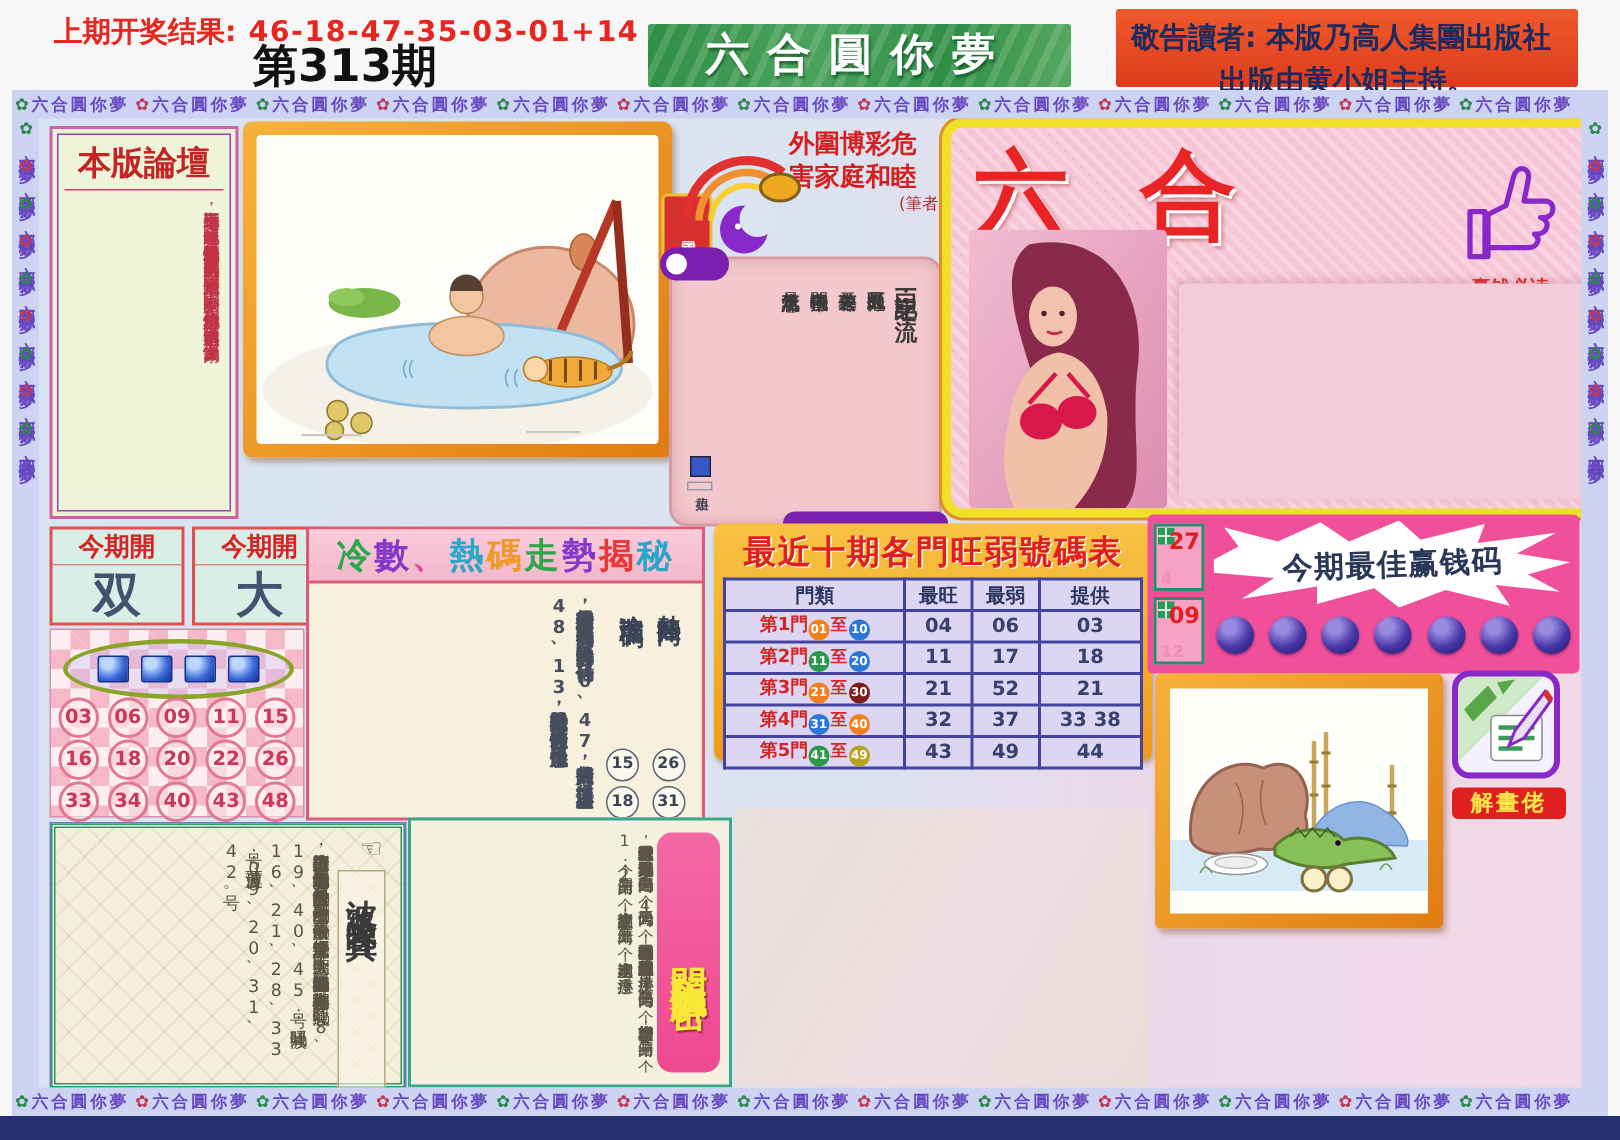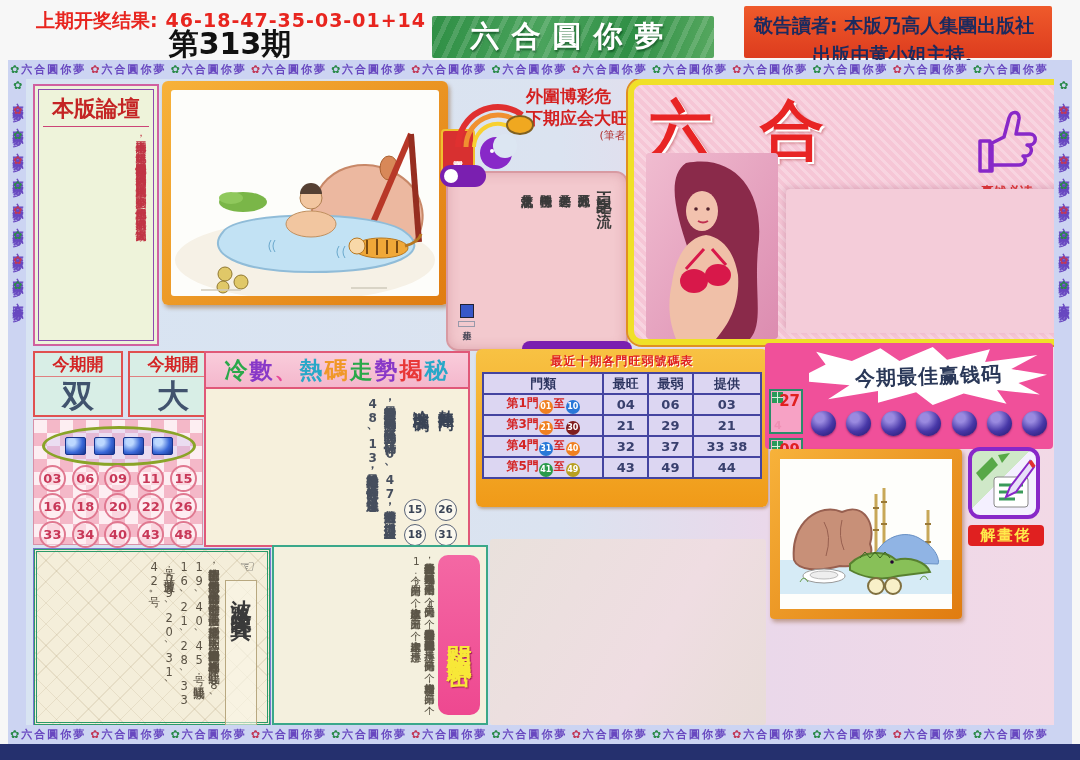--- a/index.html
+++ b/index.html
@@ -99,33 +99,33 @@
     font-family:"DejaVu Serif","Liberation Serif",serif;letter-spacing:2px;}
   .ch-labels span{display:block;margin:0 4px;}
   .ch-circles{position:absolute;right:6px;top:146px;width:58px;display:grid;grid-template-columns:1fr 1fr;gap:3px;direction:ltr;}
   .ch-ball{width:22px;height:22px;border:1.5px solid #5a6478;border-radius:50%;box-sizing:border-box;
     color:#3a4456;font-size:10.5px;font-weight:bold;line-height:19px;text-align:center;background:rgba(255,255,255,.5);}
   .ch-body{position:absolute;left:8px;top:44px;width:184px;height:142px;font-size:12px;font-weight:bold;
     line-height:1.45;color:#474f5e;overflow:hidden;}
   
   .door-panel{position:absolute;left:450px;top:270px;width:292px;height:158px;border-radius:6px;
     background:linear-gradient(180deg,#f8c243,#f09a18);box-shadow:1px 2px 3px rgba(120,60,0,.35);padding:4px 6px;box-sizing:border-box;}
-  .door-title{text-align:center;color:#e02020;font-size:12px;font-weight:bold;letter-spacing:1px;text-shadow:1px 1px 0 #ffe;}
+  .door-title{text-align:center;color:#e02020;font-size:22px;font-weight:bold;letter-spacing:1px;text-shadow:1px 1px 0 #ffe;}
   table.door{width:100%;border-collapse:collapse;margin-top:2px;}
   table.door th,table.door td{border:2px solid #4444a0;background:#dcd6f2;text-align:center;
     font-size:13px;font-weight:bold;color:#39406e;padding:0;height:19px;}
   table.door th{font-size:13px;color:#2c3460;}
   td.door-cell{text-align:left;padding-left:2px;white-space:nowrap;}
   .door-label{color:#d42424;font-size:12px;font-weight:bold;}
   .zhi{color:#d42424;font-size:11px;margin:0 1px;}
   .mini-ball{display:inline-block;width:14px;height:14px;border-radius:50%;color:#fff;font-size:8px;font-weight:bold;
     line-height:14px;text-align:center;vertical-align:-2px;}
   
   .best{position:absolute;left:739px;top:264px;width:288px;height:106px;background:#f0509a;border-radius:4px;overflow:hidden;}
-  .picks{position:absolute;left:4px;top:6px;width:34px;height:94px;display:flex;flex-direction:column;gap:4px;margin-top:40px;}
+  .picks{position:absolute;left:4px;top:6px;width:34px;height:94px;display:flex;flex-direction:column;gap:4px;}
   .pick-cell{flex:1;background:#f7a2c5;border:2px solid #2a8c6a;position:relative;}
   .pick-badge{position:absolute;left:1px;top:1px;width:11px;height:11px;background:#2a9a5a;
     background-image:linear-gradient(90deg,transparent 45%,#d8f0e0 45% 55%,transparent 55%),
                      linear-gradient(0deg,transparent 45%,#d8f0e0 45% 55%,transparent 55%);}
   .pick-main{position:absolute;right:1px;top:1px;font-size:15px;font-weight:bold;color:#e02020;}
   .pick-sub{position:absolute;left:3px;bottom:0;font-size:11px;font-weight:bold;color:#ef8fb4;}
   .starburst{position:absolute;left:44px;top:4px;width:238px;height:58px;background:#fff;
     clip-path:polygon(0% 45%,7% 30%,3% 8%,18% 24%,30% 2%,38% 24%,52% 0%,58% 22%,76% 4%,74% 26%,96% 14%,85% 38%,100% 48%,88% 62%,97% 82%,79% 74%,83% 98%,65% 80%,52% 100%,45% 78%,29% 96%,29% 76%,8% 90%,17% 66%,0% 60%);
     display:flex;align-items:center;justify-content:center;}
   .starburst span{font-size:20px;font-weight:bold;color:#2a3858;transform:rotate(-2deg);
@@ -216,21 +216,21 @@
             <circle cx="54" cy="184" r="7" fill="#e0c868" stroke="#907830"></circle>
             <circle cx="70" cy="192" r="7" fill="#e0c868" stroke="#907830"></circle>
             <circle cx="52" cy="197" r="6" fill="#e0c868" stroke="#907830"></circle>
             <path d="M30,200 h40 M180,198 h36" stroke="#cfcabc" stroke-width="1.5"></path>
           </svg>
         </div>
       </div>
 
       <div class="slogan">
         <span>外圍博彩危</span><br>
-        <span>下期应会大旺</span>
+        <span>害家庭和睦</span>
         <span class="byline">(筆者)</span>
       </div>
       <div class="seal vtext">尋寶圖</div>
       <div class="rainbow">
         <svg width="86" height="86" viewBox="0 0 86 86">
           <path d="M8,56 A40,40 0 0 1 72,24" fill="none" stroke="#e03030" stroke-width="6"></path>
           <path d="M16,56 A32,32 0 0 1 68,31" fill="none" stroke="#f09030" stroke-width="5"></path>
           <path d="M24,56 A24,24 0 0 1 63,38" fill="none" stroke="#f8d030" stroke-width="4"></path>
           <ellipse cx="70" cy="34" rx="13" ry="9" fill="#f0a820" stroke="#806020" stroke-width="2"></ellipse>
           <circle cx="46" cy="62" r="16" fill="#8828c8"></circle>
@@ -367,23 +367,29 @@
               </tr>
             </thead>
           <tbody>
               <tr>
                 <td class="door-cell"><span class="door-label">第1門</span><span class="mini-ball" style="background:#f08020">01</span><span class="zhi">至</span><span class="mini-ball" style="background:#2878d8">10</span></td>
                 <td>04</td>
                 <td>06</td>
                 <td>03</td>
               </tr>
               <tr>
+                <td class="door-cell"><span class="door-label">第2門</span><span class="mini-ball" style="background:#2a9a4a">11</span><span class="zhi">至</span><span class="mini-ball" style="background:#2878d8">20</span></td>
+                <td>11</td>
+                <td>17</td>
+                <td>18</td>
+              </tr>
+              <tr>
                 <td class="door-cell"><span class="door-label">第3門</span><span class="mini-ball" style="background:#f08020">21</span><span class="zhi">至</span><span class="mini-ball" style="background:#7f1d1d">30</span></td>
                 <td>21</td>
-                <td>29</td>
+                <td>52</td>
                 <td>21</td>
               </tr>
               <tr>
                 <td class="door-cell"><span class="door-label">第4門</span><span class="mini-ball" style="background:#2878d8">31</span><span class="zhi">至</span><span class="mini-ball" style="background:#f08020">40</span></td>
                 <td>32</td>
                 <td>37</td>
                 <td>33 38</td>
               </tr>
               <tr>
                 <td class="door-cell"><span class="door-label">第5門</span><span class="mini-ball" style="background:#2a9a4a">41</span><span class="zhi">至</span><span class="mini-ball" style="background:#b8a020">49</span></td>

